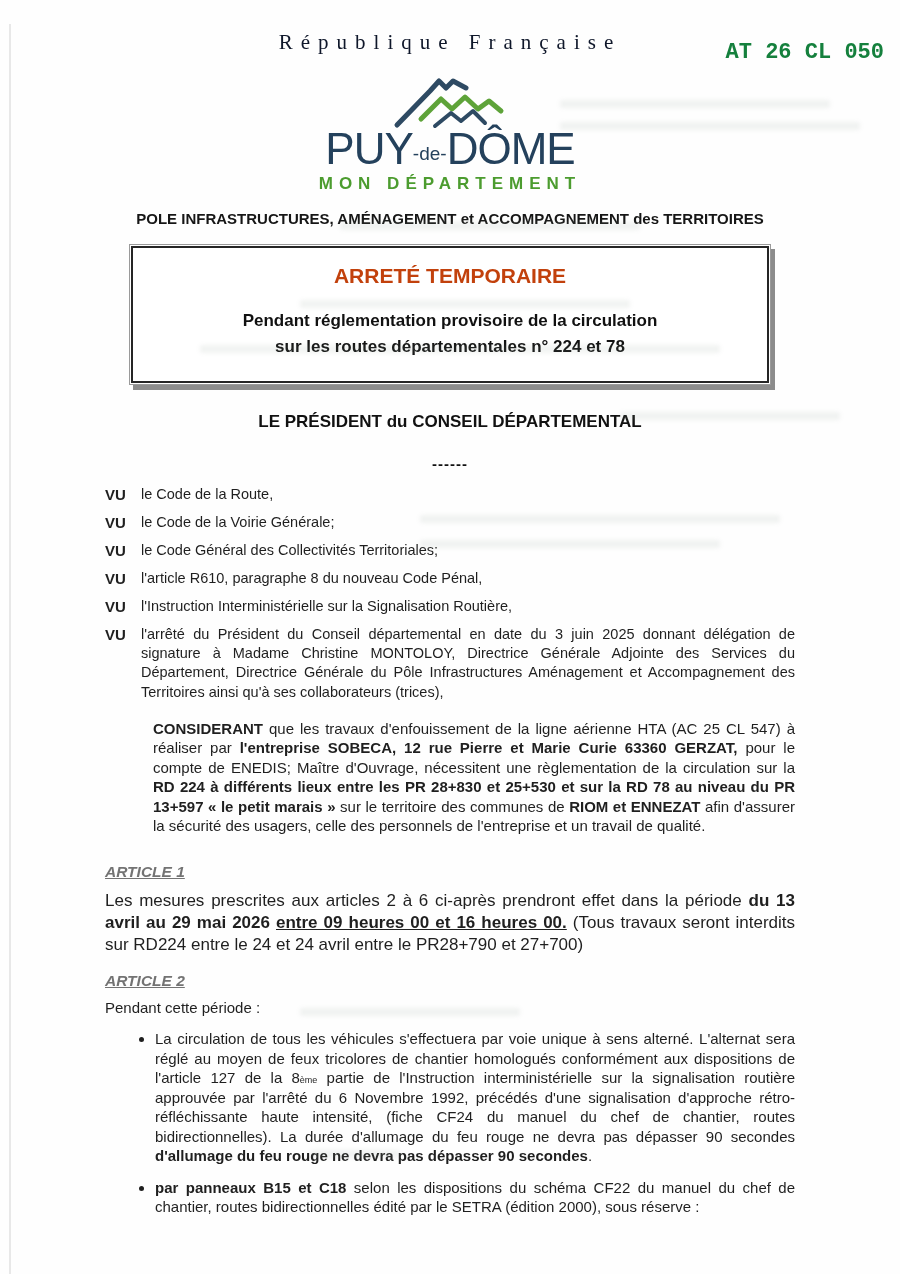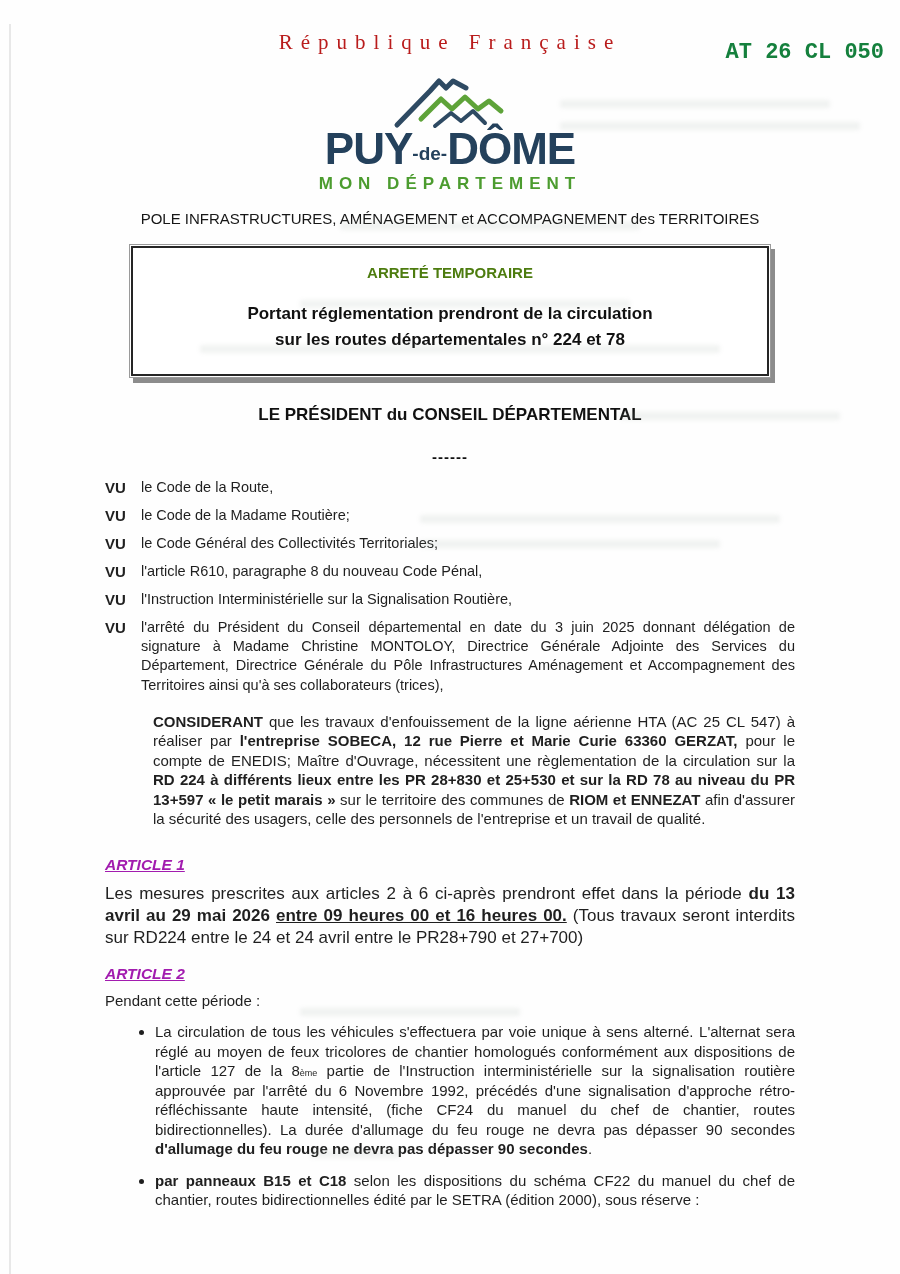--- a/index.html
+++ b/index.html
@@ -12,66 +12,66 @@
     color:#1f1f1f;
     overflow:hidden;
   }
   
   .edge-line{position:absolute;left:9px;top:24px;bottom:0;width:2px;background:#d9d9d9;opacity:.6;}
   .ghost{position:absolute;height:8px;background:#8fa093;opacity:.12;filter:blur(2px);border-radius:2px;}
 
   .hdr{position:relative;margin:0 90px;padding-top:30px;text-align:center;}
   .republic{
     font-family:"Liberation Serif", serif;
-    font-size:21px;letter-spacing:8px;color:#b91c1c;
+    font-size:21px;letter-spacing:8px;color:#0f172a;
   }
   .doc-code{
     position:absolute;right:16px;top:40px;
     font-family:Liberation Mono, monospace;
     font-size:22px;font-weight:bold;color:#15803d;
   }
 
   .logo{margin-top:18px;text-align:center;line-height:1;}
   .logo svg{display:block;margin:0 auto -4px;}
-  .logo-wordmark{font-weight:700;letter-spacing:-1px;}
+  .logo-wordmark{font-weight:400;letter-spacing:-1px;}
   .logo-main{font-size:44px;color:#24415c;}
   .logo-de{font-size:19px;color:#24415c;letter-spacing:0;position:relative;top:-4px;}
   .logo-sub{margin-top:4px;font-size:17px;font-weight:bold;color:#4c9c2f;letter-spacing:6px;}
 
-  .dept-line{margin-top:18px;text-align:center;font-size:15px;font-weight:normal;color:#161616;}
+  .dept-line{margin-top:18px;text-align:center;font-size:15px;font-weight:bold;color:#161616;}
 
   .box-outer{
     width:640px;margin:17px auto 0;
     border:1px solid #9a9a9a;
     box-shadow:4px 5px 0 rgba(45,45,45,.55);
     background:#fff;
   }
   .box-inner{
     border:2px solid #252525;margin:1px;
     padding:16px 12px 22px;text-align:center;
   }
-  .box-title{font-size:15px;font-weight:bold;color:#4d7c0f;}
+  .box-title{font-size:21px;font-weight:bold;color:#c2410c;}
   .box-subtitle{margin-top:20px;font-size:17px;font-weight:bold;line-height:1.5;color:#111;}
 
   .president{margin-top:27px;text-align:center;font-size:17px;font-weight:bold;color:#111;}
   .separator{margin-top:23px;text-align:center;font-size:15px;font-weight:bold;letter-spacing:1px;color:#111;}
 
   .content{padding:0 105px;}
   .vu-list{margin-top:13px;}
   .vu-row{display:flex;margin-bottom:8px;font-size:14.5px;line-height:1.33;}
   .vu-label{flex:0 0 36px;font-weight:bold;font-size:15px;}
   .vu-text{flex:1;text-align:justify;}
 
   .considerant{margin-top:17px;font-size:15px;line-height:1.3;text-align:justify;margin-left:48px;}
 
   .arrete{margin-top:38px;text-align:center;font-size:26px;font-weight:bold;letter-spacing:1px;color:#111;}
 
   .article-heading{
     margin-top:27px;font-size:15.5px;font-weight:bold;font-style:italic;
-    text-decoration:underline;color:#a21caf;
+    text-decoration:underline;color:#737373;
   }
   .article-heading.second{margin-top:16px;}
   .article-body{margin-top:9px;font-size:17px;line-height:1.3;text-align:justify;}
   .article-intro{margin-top:9px;font-size:15px;}
   .bullets{margin:13px 0 0;padding-left:50px;}
   .bullets li{margin-bottom:12px;font-size:15px;line-height:1.3;text-align:justify;}
 </style>
 </head>
 <body>
 
@@ -105,39 +105,39 @@
     </div>
     <div class="logo-sub">MON DÉPARTEMENT</div>
   </div>
 
   <div class="dept-line">POLE INFRASTRUCTURES, AMÉNAGEMENT et ACCOMPAGNEMENT des TERRITOIRES</div>
 
   <div class="box-outer">
     <div class="box-inner">
       <div class="box-title">ARRETÉ TEMPORAIRE</div>
       <div class="box-subtitle">
-        <div>Portant réglementation prendront de la circulation</div>
+        <div>Pendant réglementation provisoire de la circulation</div>
         <div>sur les routes départementales n° 224 et 78</div>
       </div>
     </div>
   </div>
 
   <div class="president">LE PRÉSIDENT du CONSEIL DÉPARTEMENTAL</div>
   <div class="separator">------</div>
 
   <div class="content">
 
     <div class="vu-list">
       <div class="vu-row">
         <span class="vu-label">VU</span>
         <span class="vu-text">le Code de la Route,</span>
       </div>
       <div class="vu-row">
         <span class="vu-label">VU</span>
-        <span class="vu-text">le Code de la Madame Routière;</span>
+        <span class="vu-text">le Code de la Voirie Générale;</span>
       </div>
       <div class="vu-row">
         <span class="vu-label">VU</span>
         <span class="vu-text">le Code Général des Collectivités Territoriales;</span>
       </div>
       <div class="vu-row">
         <span class="vu-label">VU</span>
         <span class="vu-text">l'article R610, paragraphe 8 du nouveau Code Pénal,</span>
       </div>
       <div class="vu-row">

